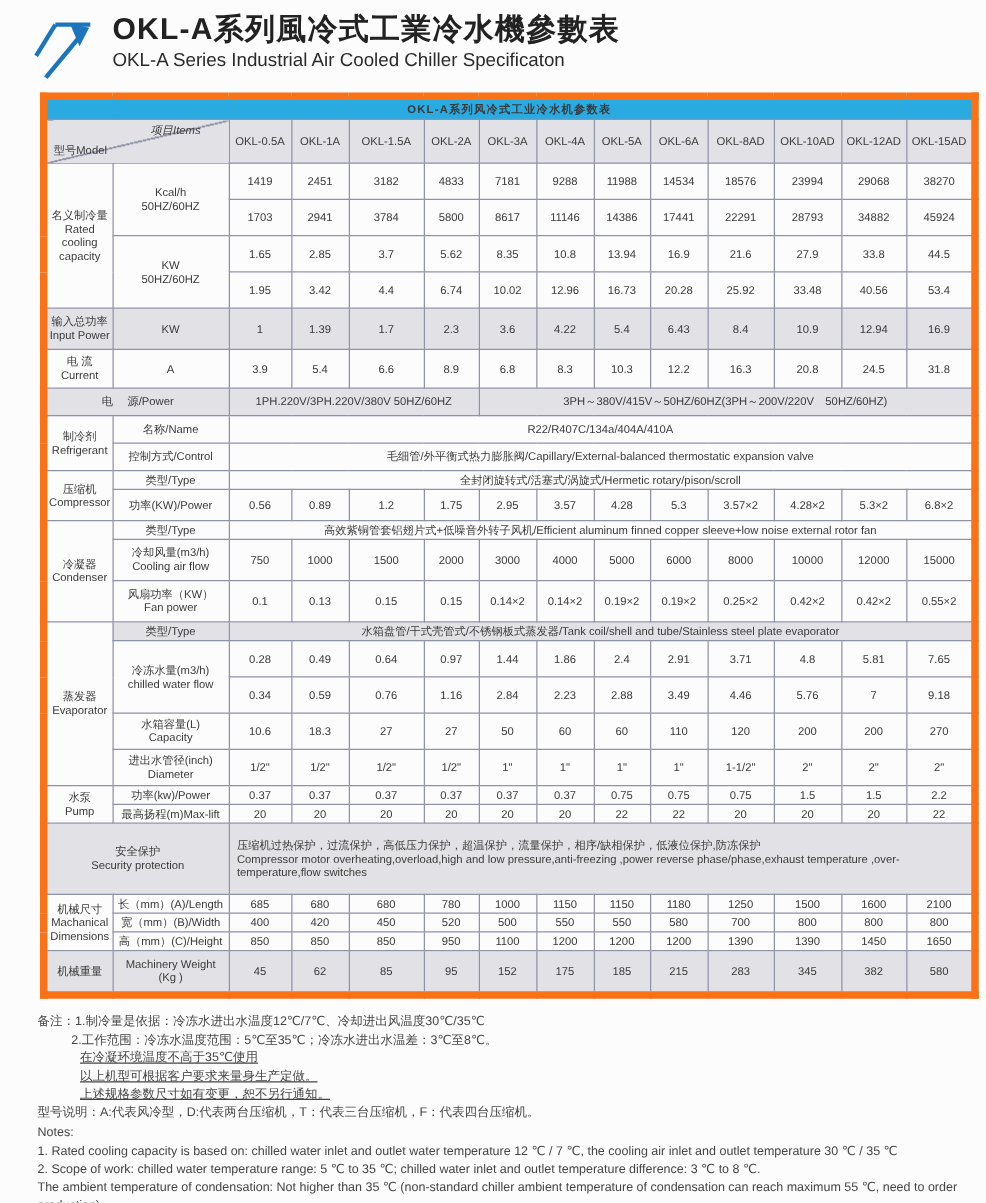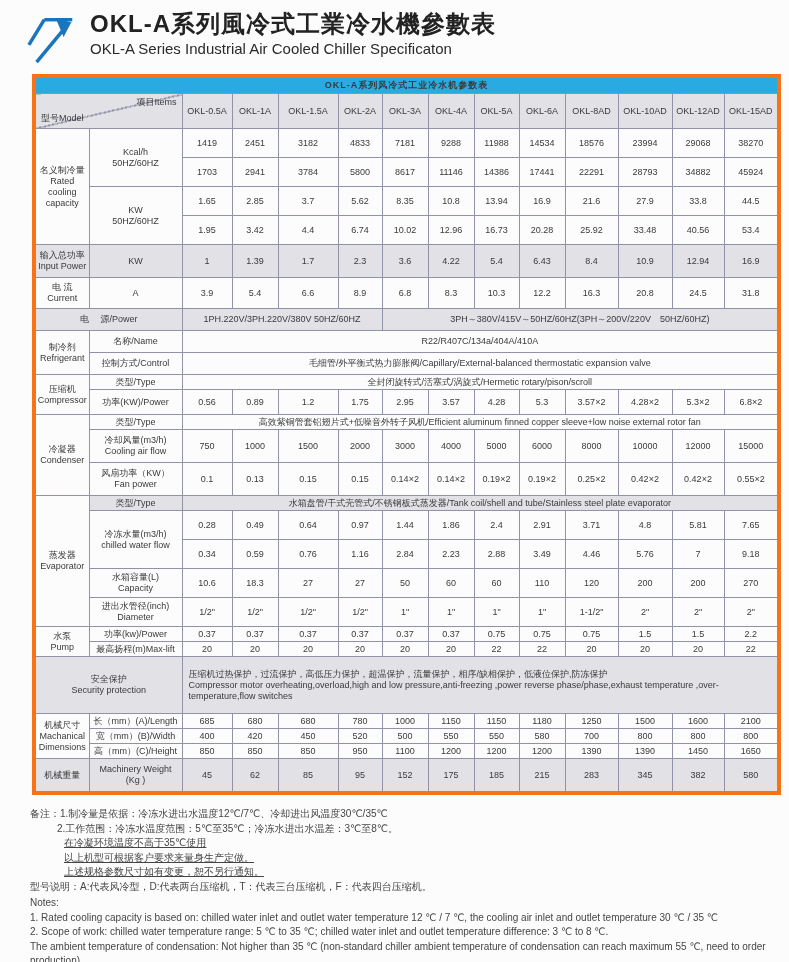--- a/index.html
+++ b/index.html
@@ -3,28 +3,28 @@
 <meta charset="utf-8">
 <style>
   html,body{margin:0;padding:0;background:#fcfcfc;}
   body{width:789px;height:962px;font-family:"Liberation Sans","DejaVu Sans",sans-serif;color:#333;overflow:hidden;}
   .page{padding:6px 0 0 0;}
   .masthead{display:flex;align-items:flex-start;margin:4px 16px 8px 24px;}
   .logo{width:58px;height:54px;flex:0 0 58px;margin-top:2px;}
   .titles{margin-left:8px;}
   .title-zh{font-size:24px;font-weight:bold;color:#222;line-height:28px;letter-spacing:1px;}
   .title-en{font-size:15px;font-weight:normal;color:#2a2a2a;line-height:20px;margin-top:1px;}
-  table.spec{border-collapse:collapse;table-layout:fixed;width:748px;margin-left:32px;border:4px solid #f97316;}
+  table.spec{border-collapse:collapse;table-layout:fixed;width:748px;margin-left:32px;border:6px solid #f97316;}
   table.spec td{border:1px solid #9092a8;text-align:center;vertical-align:middle;font-size:9px;line-height:11px;padding:2px 1px;color:#3a3a3a;white-space:pre-line;word-wrap:break-word;}
   td.caption{background:#29abe2;color:#fff;font-size:16px;font-weight:bold;letter-spacing:1px;padding:6px 0;line-height:18px;}
   .gray{background:#e2e2e6;}
   .left{text-align:left !important;padding-left:6px !important;}
   .diag{position:relative;background:
       linear-gradient(to bottom right, transparent calc(50% - 0.7px), #9092a8 calc(50% - 0.7px), #9092a8 calc(50% + 0.7px), transparent calc(50% + 0.7px)),#e2e2e6;}
-  .diag .corner-items{position:absolute;top:3px;right:5px;font-size:9px;}
+  .diag .corner-items{position:absolute;top:3px;right:22px;font-size:9px;font-style:italic;}
   .diag .corner-model{position:absolute;bottom:4px;left:5px;font-size:9px;}
   tr.r32 td{height:30px;}
   tr.r26 td{height:24px;}
   tr.r30 td{height:28px;}
   tr.r28 td{height:26px;}
   tr.r20 td{height:17px;}
   tr.r16 td{height:12px;padding:1px;}
   tr.r22 td{height:20px;}
   tr.r15 td{height:12px;padding:1px;}
   tr.r54 td{height:52px;}

